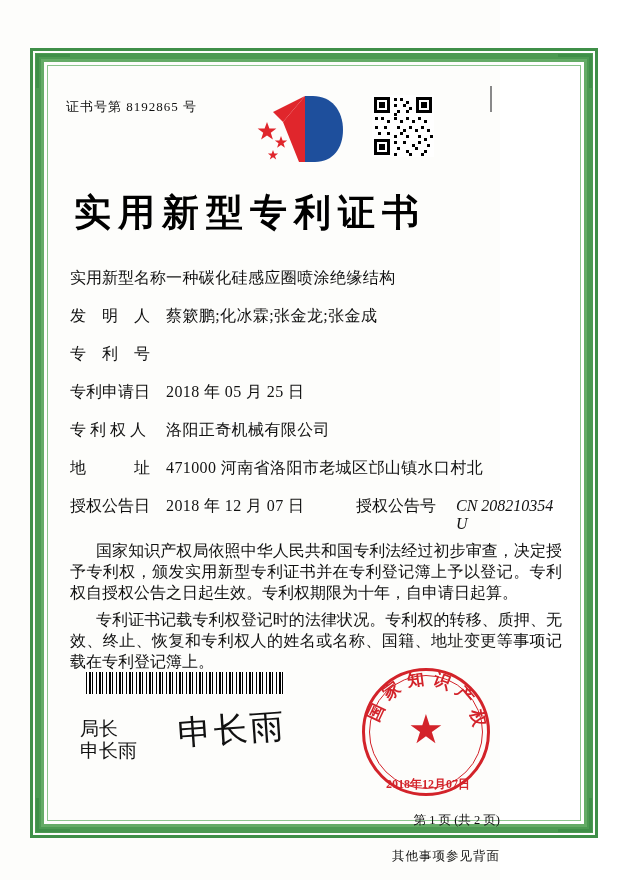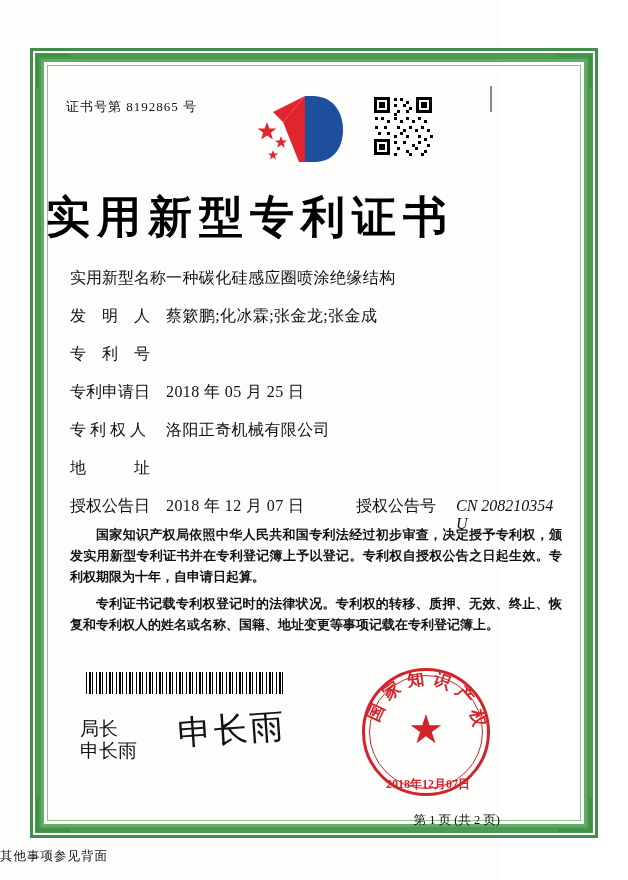--- a/index.html
+++ b/index.html
@@ -92,21 +92,21 @@
     top: 95px;
     width: 62px;
     height: 62px;
   }
   .title {
     position: absolute;
     left: 0;
     right: 0;
     top: 188px;
     text-align: center;
-    font-size: 44px;
+    font-size: 37px;
     font-weight: bold;
     letter-spacing: 7px;
     font-family: "DejaVu Serif", "Liberation Serif", serif;
     color: #000;
   }
 
   
   .fields {
     position: absolute;
     left: 70px;
@@ -141,27 +141,26 @@
   }
   .row .value2 {
     flex: 1;
     font-style: italic;
   }
 
   
   .paras {
     position: absolute;
     left: 70px;
-    top: 524px;
+    top: 540px;
     width: 492px;
-    font-size: 13px;
+    font-size: 16px;
     line-height: 21px;
     color: #111;
     text-align: justify;
-    font-weight: bold;
   }
   .paras p {
     margin: 0 0 6px 0;
     text-indent: 26px;
   }
 
   
   .barcode {
     position: absolute;
     left: 86px;
@@ -253,21 +252,21 @@
     top: 812px;
     text-align: right;
     font-size: 12.5px;
     color: #111;
   }
   .footer-note {
     position: absolute;
     left: 0;
     right: 0;
     top: 848px;
-    text-align: left;
+    text-align: right;
     font-size: 12.5px;
     color: #111;
     letter-spacing: 1px;
   }
   .edge-mark {
     position: absolute;
     right: 8px;
     top: 86px;
     width: 2px;
     height: 26px;
@@ -378,20 +377,21 @@
     <div class="row">
       <div class="label">专利申请日</div>
       <div class="value">2018 年 05 月 25 日</div>
     </div>
     <div class="row">
       <div class="label">专 利 权 人</div>
       <div class="value">洛阳正奇机械有限公司</div>
     </div>
     <div class="row">
       <div class="label">地　　　址</div>
+      <div class="value">471000 河南省洛阳市老城区邙山镇水口村北</div>
     </div>
     <div class="row two">
       <div class="label">授权公告日</div>
       <div class="value">2018 年 12 月 07 日</div>
       <div class="label2">授权公告号</div>
       <div class="value2">CN 208210354 U</div>
     </div>
   </div>
 
   <div class="paras">

